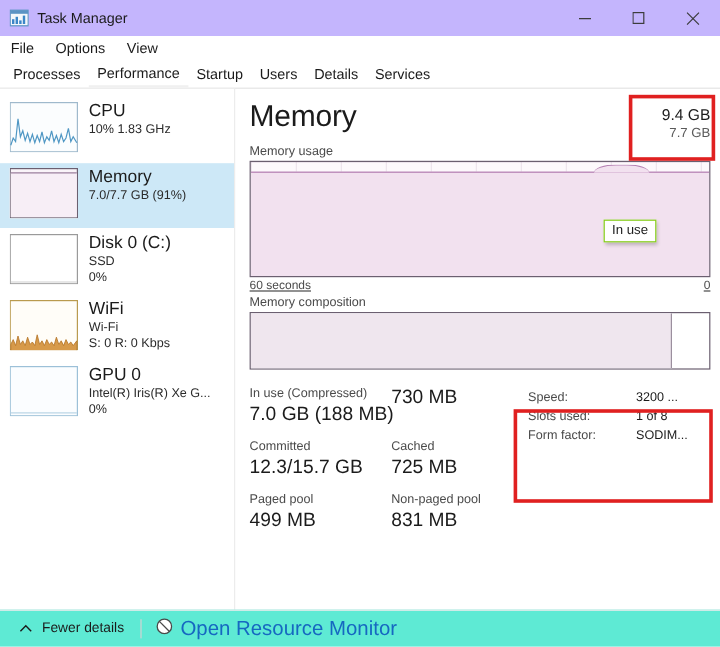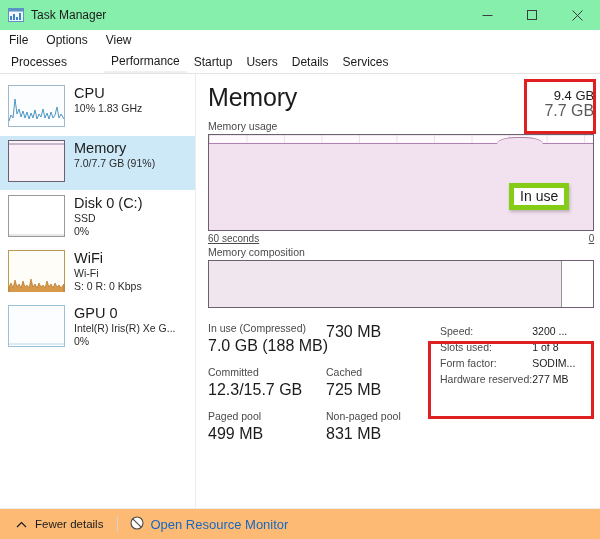--- a/index.html
+++ b/index.html
@@ -14,21 +14,21 @@
     color: #1a1a1a;
     overflow: hidden;
     position: relative;
   }
 
   
   .titlebar {
     height: 30px;
     display: flex;
     align-items: center;
-    background: #86efac;
+    background: #c4b5fd;
     position: relative;
   }
   .app-icon {
     width: 16px;
     height: 16px;
     margin-left: 8px;
     margin-right: 7px;
     flex: none;
   }
   .title-text {
@@ -79,21 +79,20 @@
   }
   .tab {
     font-size: 12px;
     color: #1b1b1b;
     padding: 0 7px;
     line-height: 20px;
     white-space: nowrap;
   }
   .tab.active {
     border-bottom: 2px solid #f0f0f0;
-    margin-left: 30px;
   }
 
   
   .content {
     display: flex;
     height: 455px;
   }
 
   
   .sidebar {
@@ -162,21 +161,21 @@
   .head-right {
     text-align: right;
     padding-top: 5px;
   }
   .head-total {
     font-size: 13px;
     color: #1b1b1b;
     line-height: 17px;
   }
   .head-avail {
-    font-size: 16px;
+    font-size: 11px;
     color: #5a5a5a;
     line-height: 14px;
   }
   .section-label {
     font-size: 10.5px;
     color: #4a4a4a;
     margin: 2px 0 2px 0;
   }
 
   
@@ -208,26 +207,26 @@
     right: 50px;
     bottom: 91%;
     width: 46px;
     height: 6px;
     background: #f2e1ef;
     border-top: 1px solid #b47fb2;
     border-radius: 40% 40% 0 0 / 100% 100% 0 0;
   }
   .tooltip {
     position: absolute;
-    right: 24px;
+    right: 44px;
     top: 48px;
     background: #ffffff;
-    border: 5px solid #84cc16;
+    border: 1px solid #84cc16;
     box-shadow: 1px 2px 3px rgba(0,0,0,.22);
-    font-size: 14px;
+    font-size: 11px;
     color: #1b1b1b;
     padding: 2px 6px;
     line-height: 13px;
   }
   .axis-row {
     display: flex;
     justify-content: space-between;
     font-size: 10px;
     color: #4a4a4a;
     padding-top: 2px;
@@ -310,42 +309,42 @@
   #redbox-specs  { left: 428px; top: 341px; width: 166px; height: 78px; }
 
   
   .footer {
     position: absolute;
     left: 0; bottom: 0;
     width: 600px;
     height: 31px;
     display: flex;
     align-items: center;
-    background: #fdba74;
+    background: #5eead4;
     border-top: 1px solid #ececec;
     box-sizing: border-box;
   }
   .fewer {
     display: flex;
     align-items: center;
     margin-left: 16px;
     font-size: 11.5px;
     color: #1b1b1b;
   }
   .chev { margin-right: 8px; display: block; }
   .footer-sep {
     width: 1px;
     height: 16px;
     background: #d2d2d2;
     margin: 0 12px 0 14px;
   }
   .resmon {
     display: flex;
     align-items: center;
-    font-size: 13px;
+    font-size: 17px;
     color: #1668c1;
     text-align: center;
   }
   .resmon-icon { margin-right: 6px; display: block; }
 </style>
 </head>
 <body>
 
 <div class="titlebar">
   <span class="app-icon">
@@ -540,24 +539,20 @@
           <span class="k">Speed:</span>
           <span class="v">3200 ...</span>
         </div>
         <div class="kv">
           <span class="k">Slots used:</span>
           <span class="v">1 of 8</span>
         </div>
         <div class="kv">
           <span class="k">Form factor:</span>
           <span class="v">SODIM...</span>
-        </div>
-        <div class="kv">
-          <span class="k">Hardware reserved:</span>
-          <span class="v">277 MB</span>
         </div>
       </div>
     </div>
   </div>
 </div>
 
 <div class="redbox" id="redbox-total"></div>
 <div class="redbox" id="redbox-specs"></div>
 
 <div class="footer">

